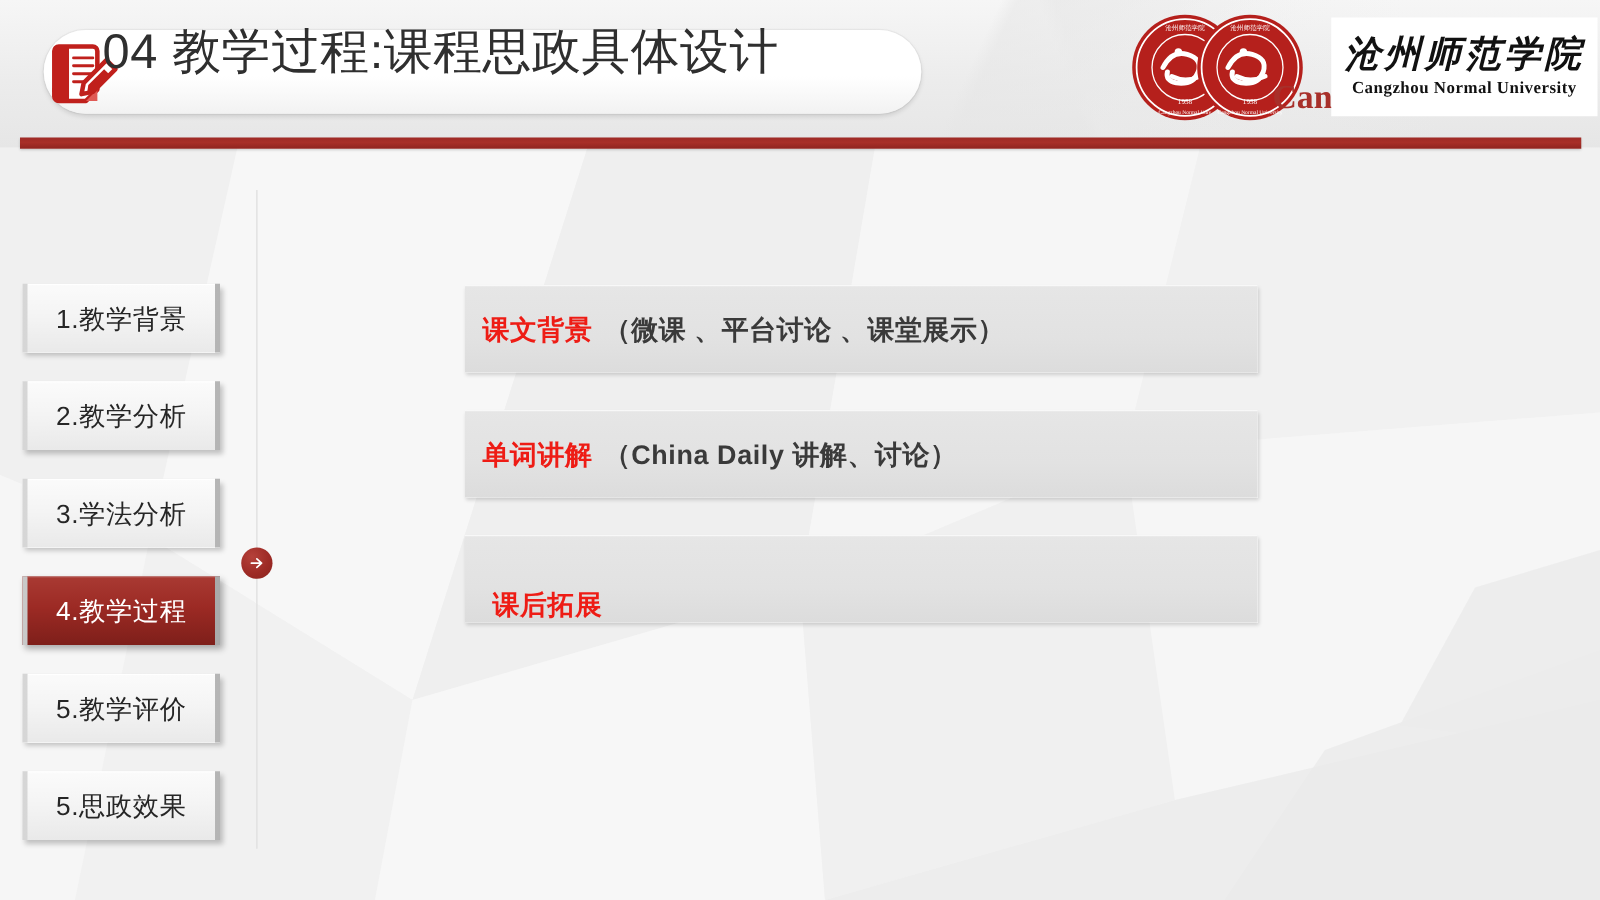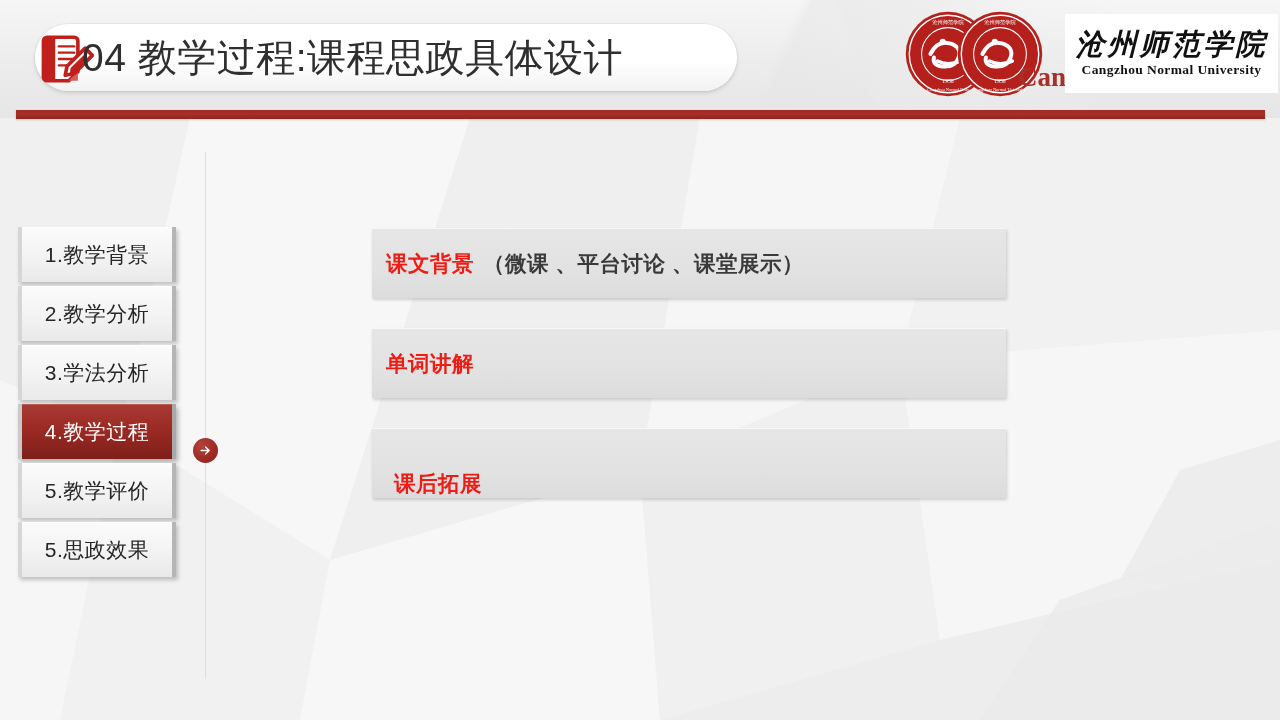--- a/index.html
+++ b/index.html
@@ -41,21 +41,21 @@
   #title-pill {
     position: absolute;
     left: 35px; top: 24px;
     width: 702px; height: 67px;
     border-radius: 34px;
     background: linear-gradient(180deg,#ffffff 0%,#ffffff 55%,#f2f2f2 100%);
     box-shadow: 0 2px 4px rgba(0,0,0,.13), 0 0 0 1px rgba(0,0,0,.035);
   }
   #title-text {
     position: absolute;
-    left: 82px; top: 24px;
+    left: 82px; top: 8px;
     height: 67px;
     line-height: 67px;
     font-size: 39px;
     font-weight: 400;
     color: #2f2f2f;
     letter-spacing: .5px;
     white-space: nowrap;
   }
   #notepad-icon {
     position: absolute;
@@ -122,21 +122,21 @@
   
   #sidebar {
     position: absolute;
     left: 18px; top: 227px;
     width: 160px;
     z-index: 6;
   }
   .nav-item {
     position: relative;
     width: 158px; height: 55px;
-    margin-bottom: 4px;
+    margin-bottom: 23px;
     display: flex; align-items: center; justify-content: center;
     font-size: 21px;
     color: #262626;
     background: linear-gradient(180deg,#fbfbfb 0%,#f4f4f4 48%,#e9e9e9 100%);
     border-left: 4px solid;
     border-right: 4px solid;
     border-image: linear-gradient(90deg,#d6d6d6,#b5b5b5) 1;
     box-shadow:
       2px 3px 4px rgba(0,0,0,.22),
       inset 0 1px 0 rgba(255,255,255,.95);
@@ -308,17 +308,18 @@
     </div>
 </nav>
 
 <section id="panels">
   <div class="panel">
     <span class="panel-key">课文背景</span>
     <span class="panel-rest">（微课 、平台讨论 、课堂展示）</span>
   </div>
   <div class="panel">
     <span class="panel-key">单词讲解</span>
+    <span class="panel-rest">（China Daily 讲解、讨论）</span>
   </div>
   <div class="panel indented">
     <span class="panel-key">课后拓展</span>
   </div>
 </section>
 
 </body></html>

